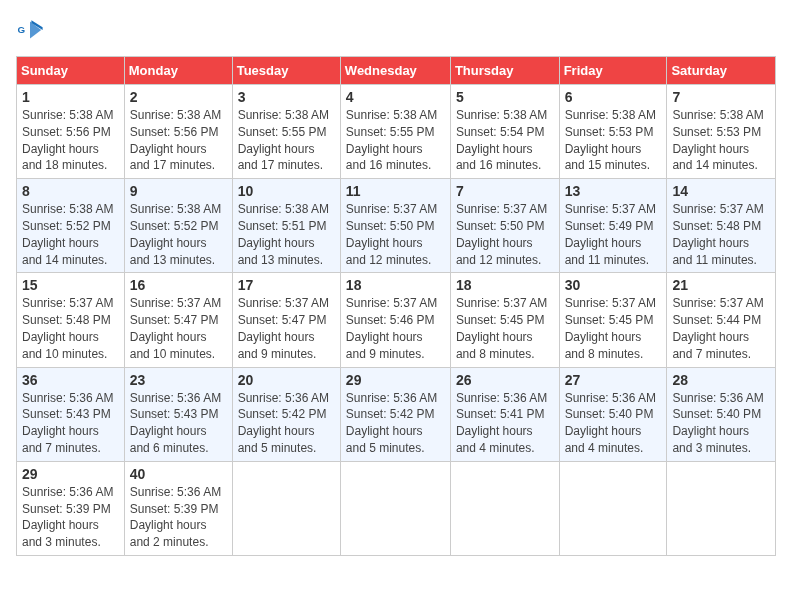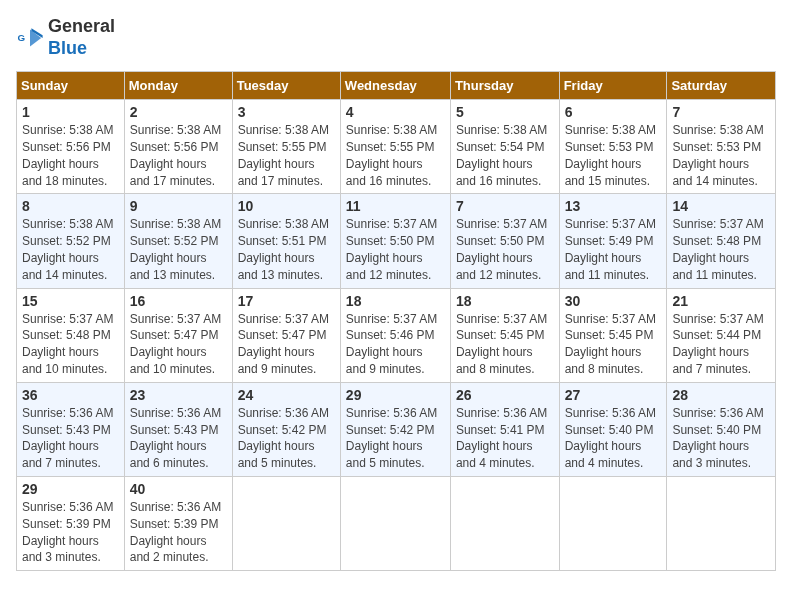--- a/index.html
+++ b/index.html
@@ -43,21 +43,21 @@
     .location {
       font-size: 14px;
       color: #555;
     }
     table {
       width: 100%;
       border-collapse: collapse;
       font-size: 11px;
     }
     thead tr th {
-      background-color: #a16207;
+      background-color: #ef4444;
       color: #fff;
       padding: 6px 4px;
       text-align: left;
       font-size: 13px;
       font-weight: bold;
       border: 1px solid #ccc;
     }
     tbody tr td {
       border: 1px solid #ccc;
       padding: 4px 5px;
@@ -89,26 +89,20 @@
 </head>
 <body>
 
 <div class="header">
   <div class="logo">
     <svg class="logo-icon" viewBox="0 0 40 40">
       <text x="2" y="24" font-size="14" fill="#1a6fba" font-weight="bold" font-family="Arial">G</text>
       <polygon points="20,8 36,20 20,32" fill="#2a7dc9" opacity="0.8"></polygon>
       <polygon points="22,6 38,16 38,20 22,10" fill="#1a6fba"></polygon>
     </svg>
-    <div>
-      <div class="logo-text">
-        <span>General</span><br>
-        <span class="logo-blue">Blue</span>
-      </div>
-    </div>
   </div>
   <div class="title-block">
     <div class="month-year"></div>
     <div class="location"></div>
   </div>
 </div>
 
 <table>
   <thead>
     <tr>
@@ -330,21 +324,21 @@
         <td>
           <span class="day-num">23</span>
         <div class="day-info">
           Sunrise: 5:36 AM<br>
           Sunset: 5:43 PM<br>
           Daylight hours<br>
           and 6 minutes.
         </div>
         </td>
         <td>
-          <span class="day-num">24</span>
+          <span class="day-num">20</span>
         <div class="day-info">
           Sunrise: 5:36 AM<br>
           Sunset: 5:42 PM<br>
           Daylight hours<br>
           and 5 minutes.
         </div>
         </td>
         <td>
           <span class="day-num">29</span>
         <div class="day-info">

